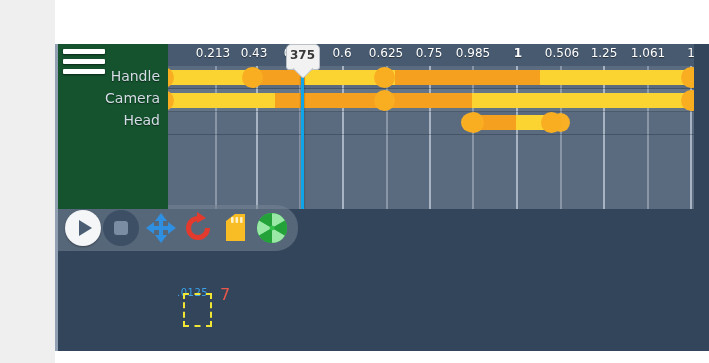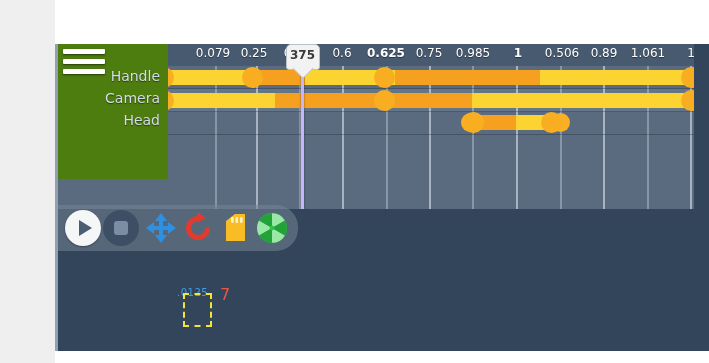--- a/index.html
+++ b/index.html
@@ -136,22 +136,22 @@
     width: 21px; height: 21px;
     border-radius: 50%;
     background: #f9ae22;
   }
 
   
   .label-col {
     position: absolute;
     left: 0; top: 0;
     width: 110px;
-    height: 135px;
-    background: #4d7c0f;
+    height: 207px;
+    background: #14532d;
     z-index: 6;
   }
   .track-label {
     position: absolute;
     right: 8px;
     font-size: 14px;
     color: #d4dce6;
     text-align: right;
     white-space: nowrap;
     text-shadow: 0 1px 1px rgba(0,0,0,.5);
@@ -179,21 +179,21 @@
   .hamburger i:nth-child(1) { top: 2px; }
   .hamburger i:nth-child(2) { top: 12px; }
   .hamburger i:nth-child(3) { top: 22px; }
 
   
   .playhead {
     position: absolute;
     top: 0;
     width: 3px;
     height: 165px;
-    background: #c4b5fd;
+    background: #0ea5e9;
     z-index: 8;
     box-shadow: 0 0 2px rgba(0,0,0,.5);
   }
   .playhead-head {
     position: absolute;
     left: 50%;
     top: 0px;
     transform: translateX(-50%);
     width: 32px;
     height: 24px;
@@ -327,30 +327,30 @@
     <div class="app-left-edge"></div>
 
     <div class="viewport"></div>
 
     <div class="timeline">
 
       <div class="ruler"></div>
 
       <div id="ticks">
           <div class="tick-label" style="left: 105px;">0</div>
-          <div class="tick-label" style="left: 155px;">0.079</div>
-          <div class="tick-label" style="left: 196px;">0.25</div>
+          <div class="tick-label" style="left: 155px;">0.213</div>
+          <div class="tick-label" style="left: 196px;">0.43</div>
           <div class="tick-label" style="left: 243px;">0.375</div>
           <div class="tick-label" style="left: 284px;">0.6</div>
-          <div class="tick-label" style="left: 328px; font-weight: bold;">0.625</div>
+          <div class="tick-label" style="left: 328px;">0.625</div>
           <div class="tick-label" style="left: 371px;">0.75</div>
           <div class="tick-label" style="left: 415px;">0.985</div>
           <div class="tick-label bold" style="left: 460px;">1</div>
           <div class="tick-label" style="left: 504px;">0.506</div>
-          <div class="tick-label" style="left: 546px;">0.89</div>
+          <div class="tick-label" style="left: 546px;">1.25</div>
           <div class="tick-label" style="left: 590px;">1.061</div>
           <div class="tick-label" style="left: 633px;">1</div>
         </div>
       <div id="grid">
           <div class="gridline" style="left: 157px;"></div>
           <div class="gridline major" style="left: 198px;"></div>
           <div class="gridline" style="left: 241px;"></div>
           <div class="gridline major" style="left: 284px;"></div>
           <div class="gridline" style="left: 328px;"></div>
           <div class="gridline major" style="left: 371px;"></div>

